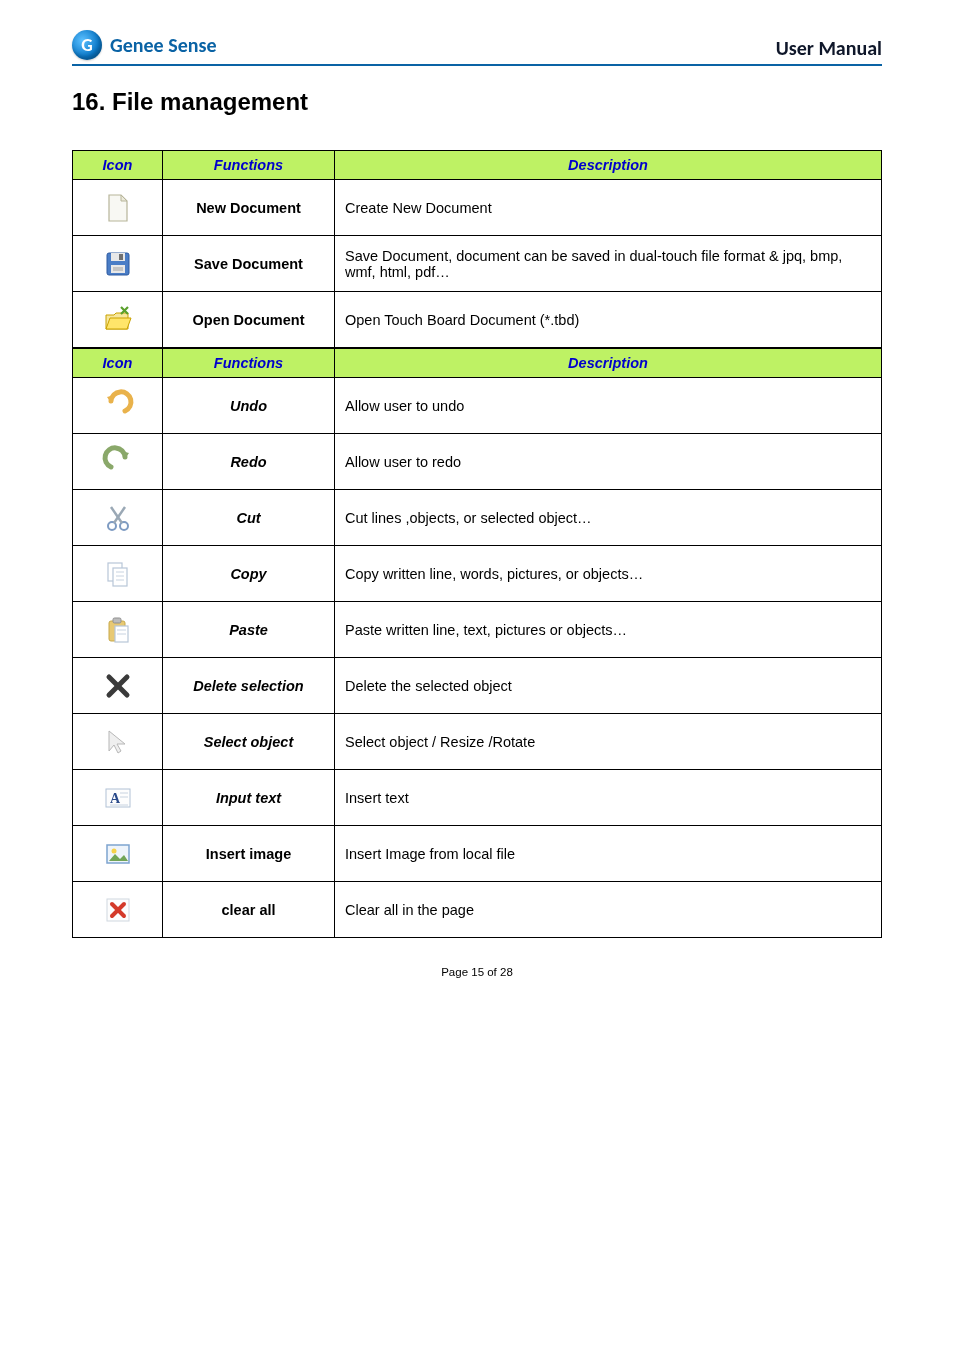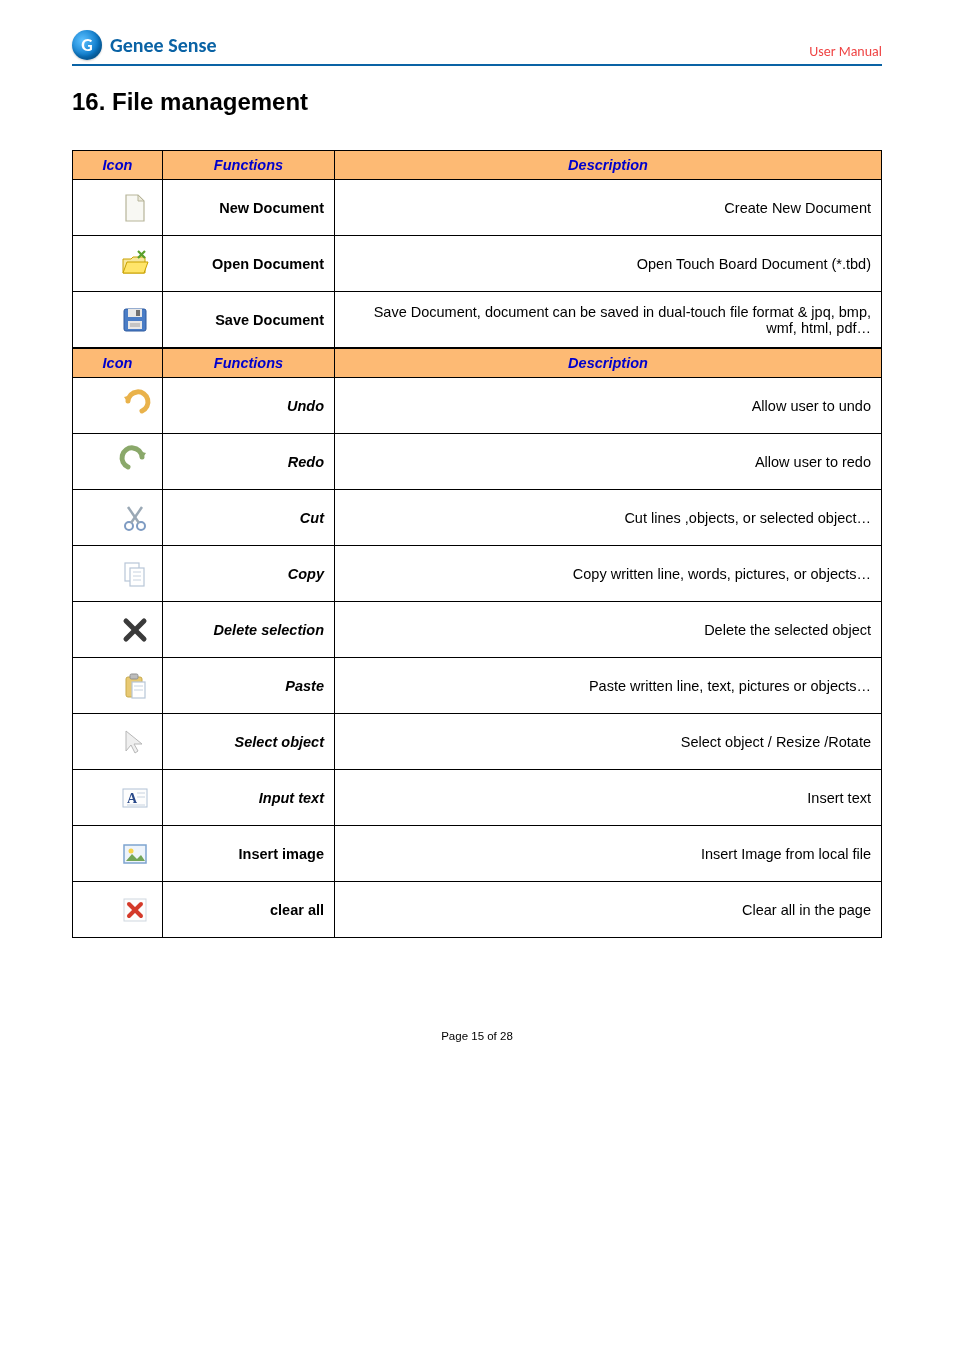--- a/index.html
+++ b/index.html
@@ -38,24 +38,24 @@
     background: radial-gradient(circle at 35% 35%, #5bc0ff 0%, #0a78c8 60%, #0a63a5 100%);
     display: flex;
     align-items: center;
     justify-content: center;
     color: #fff;
     font-weight: bold;
     font-size: 18px;
     box-shadow: inset -2px -3px 4px rgba(0,0,0,0.25), 0 1px 2px rgba(0,0,0,0.2);
   }
   .user-manual {
-    color: #ef4444;
+    color: #0f172a;
     font-family: "Segoe UI", Calibri, Arial, sans-serif;
-    font-size: 14px;
-    font-weight: 400;
+    font-size: 20px;
+    font-weight: 700;
   }
   h2.section-title {
     font-family: Liberation Sans, sans-serif;
     font-size: 24px;
     font-weight: bold;
     margin: 18px 0 34px 0;
     color: #000;
   }
   h2.section-title.second {
     margin-top: 70px;
@@ -65,48 +65,47 @@
     width: 100%;
     border-collapse: collapse;
     margin: 0 auto;
   }
   table.doc-table th,
   table.doc-table td {
     border: 1px solid #000;
     padding: 8px 10px;
     font-size: 14.5px;
     vertical-align: middle;
-    text-align: right;
   }
   table.doc-table th {
     color: #0000cc;
     font-style: italic;
     font-weight: bold;
     text-align: center;
-    background: #fdba74;
+    background: #bef264;
     padding: 6px 10px;
   }
   .col-icon { width: 90px; text-align: center; }
   .col-func { width: 172px; text-align: center; font-weight: bold; }
   .func-italic { font-style: italic; }
   .icon-cell {
     text-align: center;
     padding: 8px 4px;
     height: 56px;
   }
   .icon-svg {
     width: 34px;
     height: 34px;
     display: inline-block;
     vertical-align: middle;
   }
   .page-num {
     text-align: center;
     font-size: 11.5px;
-    margin-top: 92px;
+    margin-top: 28px;
     color: #000;
   }
 </style>
 </head>
 <body>
 
 <div class="page">
 
   <div class="header-row">
     <div class="brand">
@@ -133,42 +132,42 @@
             <path d="M8 4 L20 4 L26 10 L26 30 L8 30 Z" fill="#f8f8f3" stroke="#b7b59a" stroke-width="1.2"></path>
             <path d="M20 4 L20 10 L26 10 Z" fill="#eceadb" stroke="#b7b59a" stroke-width="1"></path>
           </svg>
         </td>
         <td class="col-func">New Document</td>
         <td>Create New Document</td>
       </tr>
       <tr>
         <td class="icon-cell">
           <svg class="icon-svg" viewBox="0 0 34 34">
-            <path d="M5 12 L13 12 L15 10 L27 10 L27 26 L5 26 Z" fill="#f7e79c" stroke="#c9a100" stroke-width="1"></path>
-            <path d="M9 15 L30 15 L26 26 L5 26 Z" fill="#ffe56a" stroke="#c9a100" stroke-width="1"></path>
-            <path d="M20 4 L27 11 M27 4 L20 11" stroke="#5aa02b" stroke-width="2.2"></path>
-          </svg>
-        </td>
-        <td class="col-func">Open Document</td>
-        <td>Open Touch Board Document (*.tbd)</td>
-      </tr>
-      <tr>
-        <td class="icon-cell">
-          <svg class="icon-svg" viewBox="0 0 34 34">
             <rect x="6" y="6" width="22" height="22" rx="2" fill="#4a7dc6" stroke="#2d5aa0" stroke-width="1"></rect>
             <rect x="10" y="6" width="14" height="8" fill="#e8e8e8"></rect>
             <rect x="18" y="7" width="4" height="6" fill="#707070"></rect>
             <rect x="10" y="18" width="14" height="8" fill="#e8e8e8"></rect>
             <line x1="12" y1="21" x2="22" y2="21" stroke="#a0a0a0"></line>
             <line x1="12" y1="23" x2="22" y2="23" stroke="#a0a0a0"></line>
           </svg>
         </td>
         <td class="col-func">Save Document</td>
         <td>Save Document, document can be saved in dual-touch file format &amp; jpq, bmp, wmf, html, pdf…</td>
       </tr>
+      <tr>
+        <td class="icon-cell">
+          <svg class="icon-svg" viewBox="0 0 34 34">
+            <path d="M5 12 L13 12 L15 10 L27 10 L27 26 L5 26 Z" fill="#f7e79c" stroke="#c9a100" stroke-width="1"></path>
+            <path d="M9 15 L30 15 L26 26 L5 26 Z" fill="#ffe56a" stroke="#c9a100" stroke-width="1"></path>
+            <path d="M20 4 L27 11 M27 4 L20 11" stroke="#5aa02b" stroke-width="2.2"></path>
+          </svg>
+        </td>
+        <td class="col-func">Open Document</td>
+        <td>Open Touch Board Document (*.tbd)</td>
+      </tr>
     </tbody>
   </table>
 
 
   <table class="doc-table">
     <thead>
       <tr>
         <th class="col-icon">Icon</th>
         <th class="col-func">Functions</th>
         <th>Description</th>
@@ -216,43 +215,43 @@
             <line x1="15" y1="19" x2="23" y2="19" stroke="#c8d3e0"></line>
             <line x1="15" y1="23" x2="23" y2="23" stroke="#c8d3e0"></line>
           </svg>
         </td>
         <td class="col-func func-italic">Copy</td>
         <td>Copy written line, words, pictures, or objects…</td>
       </tr>
       <tr>
         <td class="icon-cell">
           <svg class="icon-svg" viewBox="0 0 34 34">
-            <line x1="8" y1="8" x2="26" y2="26" stroke="#3a3a3a" stroke-width="5" stroke-linecap="round"></line>
-            <line x1="26" y1="8" x2="8" y2="26" stroke="#3a3a3a" stroke-width="5" stroke-linecap="round"></line>
-          </svg>
-        </td>
-        <td class="col-func func-italic">Delete selection</td>
-        <td>Delete the selected object</td>
-      </tr>
-      <tr>
-        <td class="icon-cell">
-          <svg class="icon-svg" viewBox="0 0 34 34">
             <rect x="8" y="8" width="16" height="20" rx="2" fill="#e8c973" stroke="#c8a94a" stroke-width="1"></rect>
             <rect x="12" y="5" width="8" height="5" rx="1.5" fill="#bcbcbc" stroke="#8f8f8f"></rect>
             <rect x="14" y="13" width="13" height="16" fill="#fff" stroke="#b8c6d8" stroke-width="1.2"></rect>
             <line x1="16" y1="17" x2="25" y2="17" stroke="#c8d3e0"></line>
             <line x1="16" y1="21" x2="25" y2="21" stroke="#c8d3e0"></line>
           </svg>
         </td>
         <td class="col-func func-italic">Paste</td>
         <td>Paste written line, text, pictures or objects…</td>
       </tr>
       <tr>
         <td class="icon-cell">
           <svg class="icon-svg" viewBox="0 0 34 34">
+            <line x1="8" y1="8" x2="26" y2="26" stroke="#3a3a3a" stroke-width="5" stroke-linecap="round"></line>
+            <line x1="26" y1="8" x2="8" y2="26" stroke="#3a3a3a" stroke-width="5" stroke-linecap="round"></line>
+          </svg>
+        </td>
+        <td class="col-func func-italic">Delete selection</td>
+        <td>Delete the selected object</td>
+      </tr>
+      <tr>
+        <td class="icon-cell">
+          <svg class="icon-svg" viewBox="0 0 34 34">
             <path d="M8 6 L8 26 L13 20 L17 28 L20 26 L16 19 L24 19 Z" fill="#efefef" stroke="#b7b7b7" stroke-width="1"></path>
           </svg>
         </td>
         <td class="col-func func-italic">Select object</td>
         <td>Select object / Resize /Rotate</td>
       </tr>
       <tr>
         <td class="icon-cell">
           <svg class="icon-svg" viewBox="0 0 34 34">
             <rect x="5" y="8" width="24" height="18" fill="#fdfdfd" stroke="#b1c2d6" stroke-width="1"></rect>

